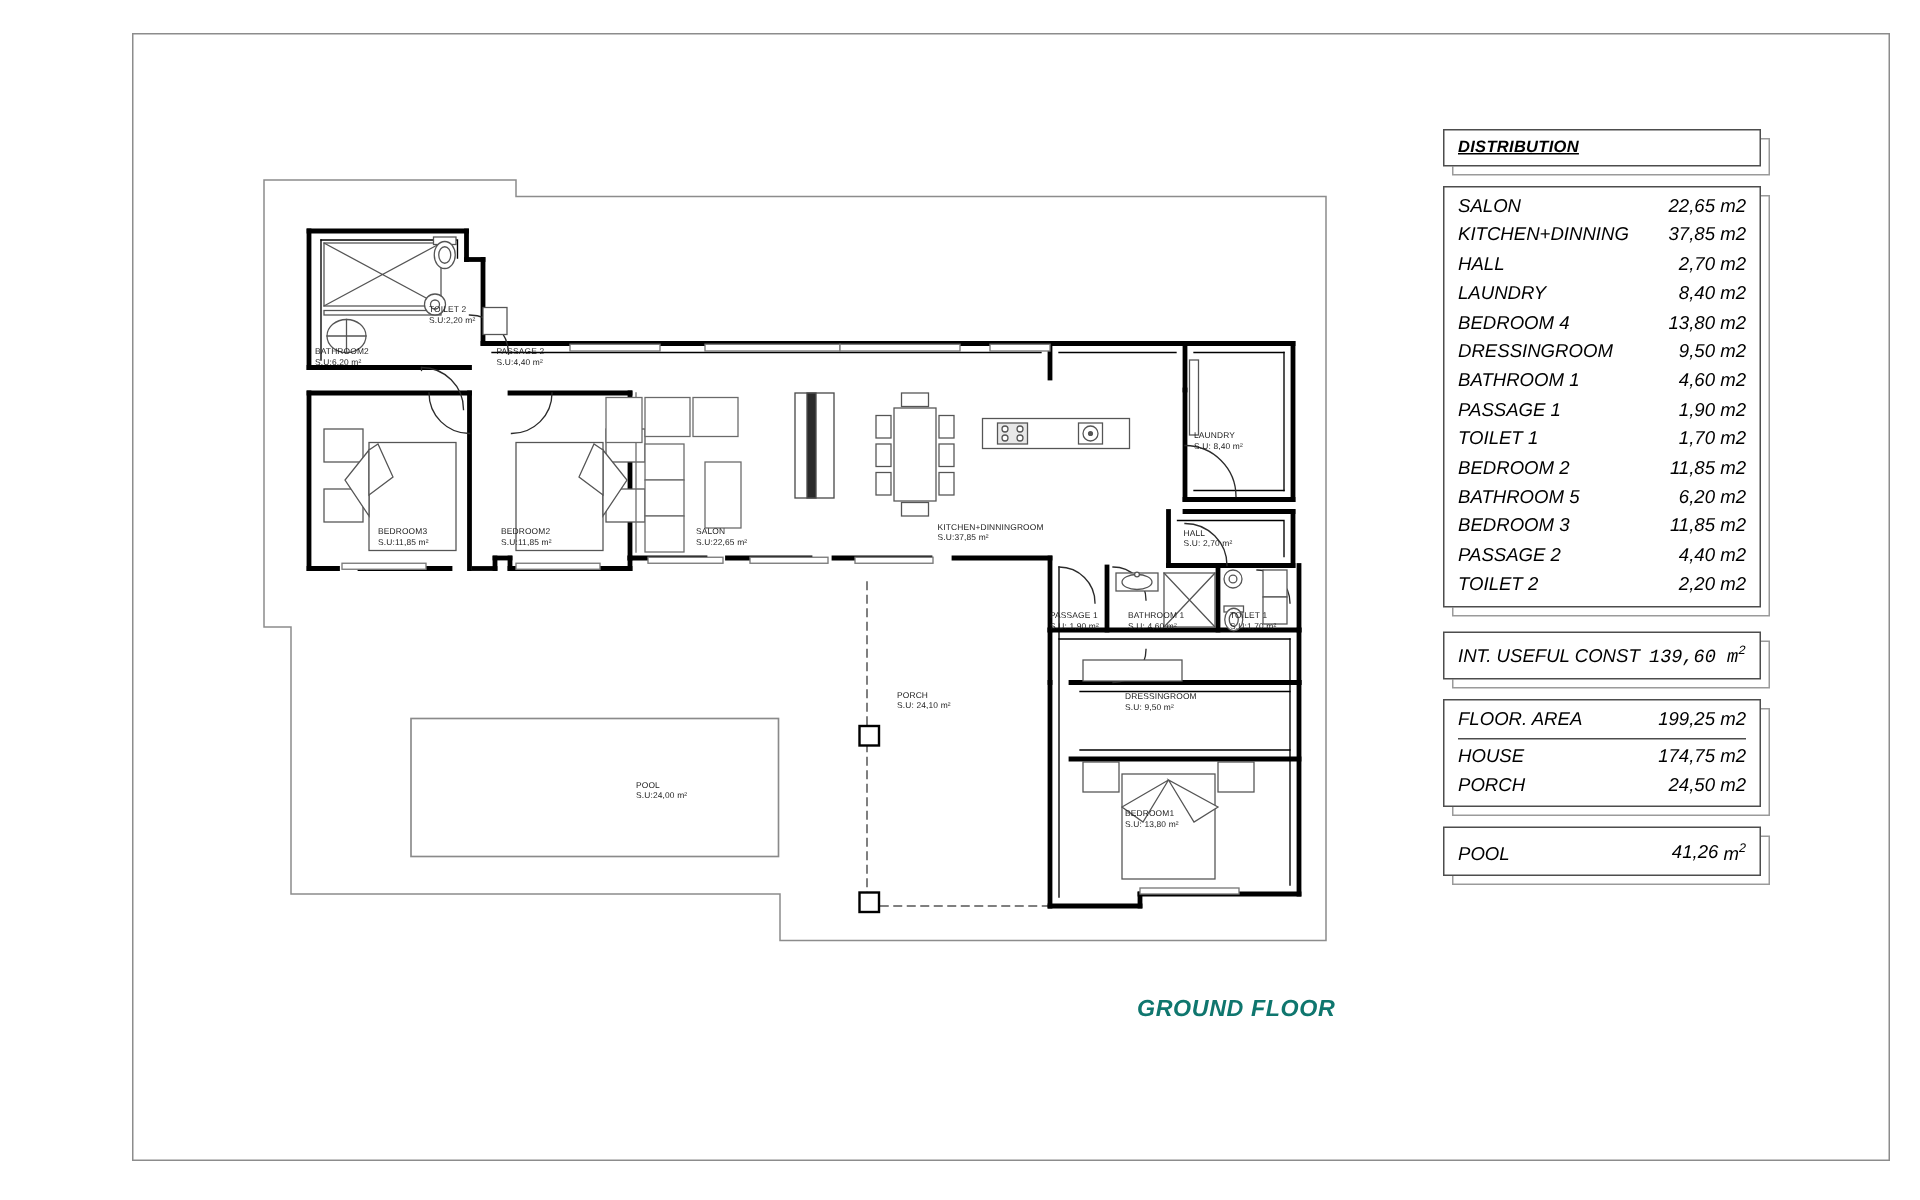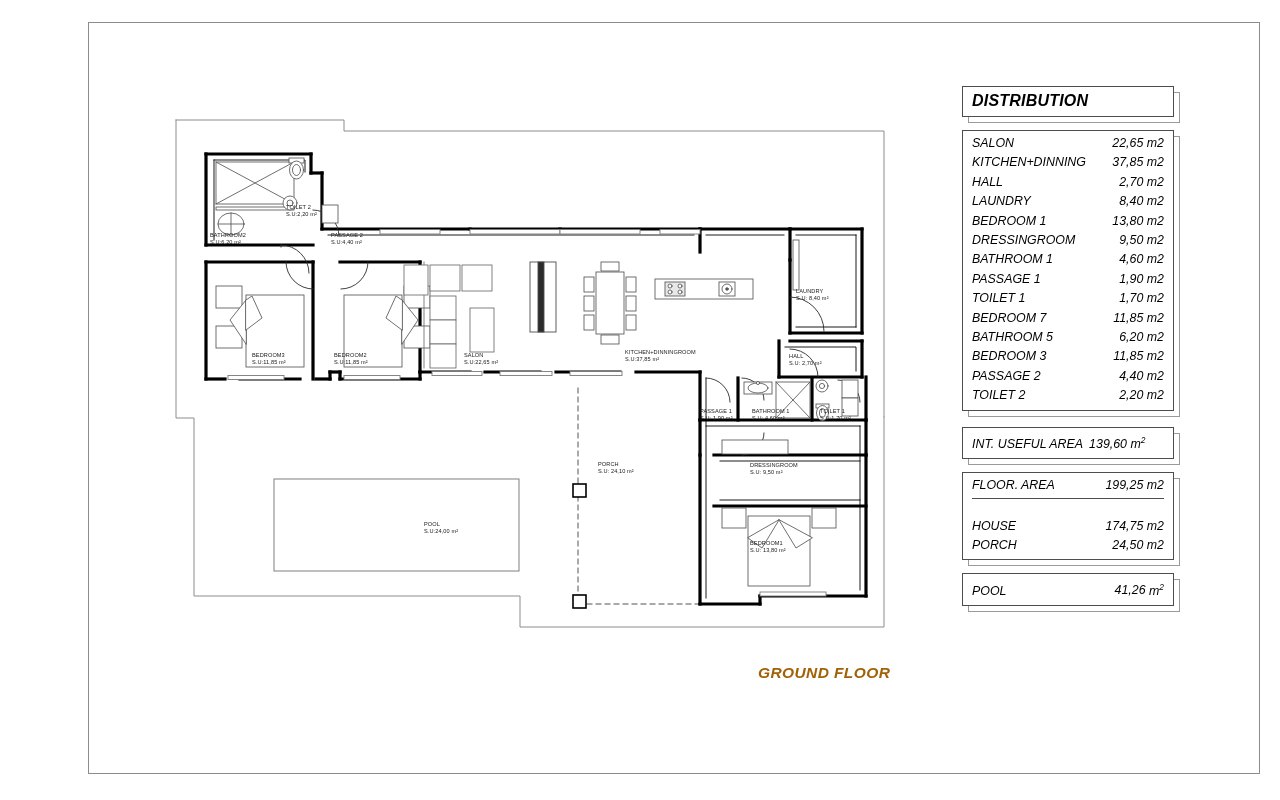--- a/index.html
+++ b/index.html
@@ -16,38 +16,38 @@
   #plan svg{display:block;}
 
   
   .rlabel{position:absolute;font-size:5.6px;line-height:7.4px;color:#1a1a1a;
           white-space:nowrap;letter-spacing:.1px;}
   .rlabel .nm{display:block;}
   .rlabel .su{display:block;}
 
   
   #gftitle{position:absolute;left:758px;top:664px;font-size:15.5px;
-           font-weight:bold;font-style:italic;letter-spacing:.4px;color:#a16207;}
+           font-weight:bold;font-style:italic;letter-spacing:.4px;color:#0f766e;}
 
   
   #legend{position:absolute;left:962px;top:86px;width:212px;}
   .lbox{position:relative;margin-bottom:13px;}
   .lbox .shadow{position:absolute;left:6px;top:6px;right:-6px;bottom:-6px;
                 border:1px solid #9a9a9a;box-sizing:border-box;background:#fff;}
   .lbox .inner{position:relative;border:1px solid #4d4d4d;background:#fff;
                box-sizing:border-box;padding:3px 9px 4px 9px;}
   .lbox.titlebox .inner{padding:5px 9px 6px 9px;}
-  .ltitle{font-size:16px;font-weight:bold;font-style:italic;letter-spacing:.2px;}
+  .ltitle{font-size:11px;font-weight:bold;font-style:italic;letter-spacing:.2px;text-decoration:underline;}
   .lrow{display:flex;justify-content:space-between;align-items:baseline;
         font-size:12.4px;font-style:italic;line-height:19.4px;white-space:nowrap;}
   .lrow .k{padding-right:6px;}
   .lrow .v{text-align:center;}
   .lrow.solo{justify-content:flex-start;}
   .lrow.solo .k{flex:0 0 auto;}
-  .lrow.solo .v{flex:1 1 auto;text-align:left;}
+  .lrow.solo .v{flex:1 1 auto;text-align:center;font-family:Liberation Mono, monospace;}
   sup{font-size:8.4px;vertical-align:super;}
 </style>
 </head>
 <body>
 
 <div id="page">
 
   <div id="frame"></div>
 
   <div id="plan">
@@ -401,41 +401,41 @@
           </div>
           <div class="lrow">
             <span class="k">HALL</span>
             <span class="v">2,70 <i>m2</i></span>
           </div>
           <div class="lrow">
             <span class="k">LAUNDRY</span>
             <span class="v">8,40 <i>m2</i></span>
           </div>
           <div class="lrow">
-            <span class="k">BEDROOM 1</span>
+            <span class="k">BEDROOM 4</span>
             <span class="v">13,80 <i>m2</i></span>
           </div>
           <div class="lrow">
             <span class="k">DRESSINGROOM</span>
             <span class="v">9,50 <i>m2</i></span>
           </div>
           <div class="lrow">
             <span class="k">BATHROOM 1</span>
             <span class="v">4,60 <i>m2</i></span>
           </div>
           <div class="lrow">
             <span class="k">PASSAGE 1</span>
             <span class="v">1,90 <i>m2</i></span>
           </div>
           <div class="lrow">
             <span class="k">TOILET 1</span>
             <span class="v">1,70 <i>m2</i></span>
           </div>
           <div class="lrow">
-            <span class="k">BEDROOM 7</span>
+            <span class="k">BEDROOM 2</span>
             <span class="v">11,85 <i>m2</i></span>
           </div>
           <div class="lrow">
             <span class="k">BATHROOM 5</span>
             <span class="v">6,20 <i>m2</i></span>
           </div>
           <div class="lrow">
             <span class="k">BEDROOM 3</span>
             <span class="v">11,85 <i>m2</i></span>
           </div>
@@ -447,35 +447,35 @@
             <span class="k">TOILET 2</span>
             <span class="v">2,20 <i>m2</i></span>
           </div>
         </div>
     </div>
 
     <div class="lbox">
       <div class="shadow"></div>
       <div class="inner">
         <div class="lrow solo">
-          <span class="k">INT. USEFUL AREA</span>
+          <span class="k">INT. USEFUL CONST</span>
           <span class="v"><span>139,60</span> <i>m<sup>2</sup></i></span>
         </div>
       </div>
     </div>
 
 
     <div class="lbox">
       <div class="shadow"></div>
       <div class="inner" id="const-list">
           <div class="lrow">
             <span class="k">FLOOR. AREA</span>
             <span class="v">199,25 <i>m2</i></span>
           </div>
-          <div class="lrow" style="border-top: 1px solid rgb(77, 77, 77); margin-top: 2px; padding-top: 18px;">
+          <div class="lrow" style="border-top: 1px solid rgb(77, 77, 77); margin-top: 2px; padding-top: 2px;">
             <span class="k">HOUSE</span>
             <span class="v">174,75 <i>m2</i></span>
           </div>
           <div class="lrow">
             <span class="k">PORCH</span>
             <span class="v">24,50 <i>m2</i></span>
           </div>
         </div>
     </div>
 

